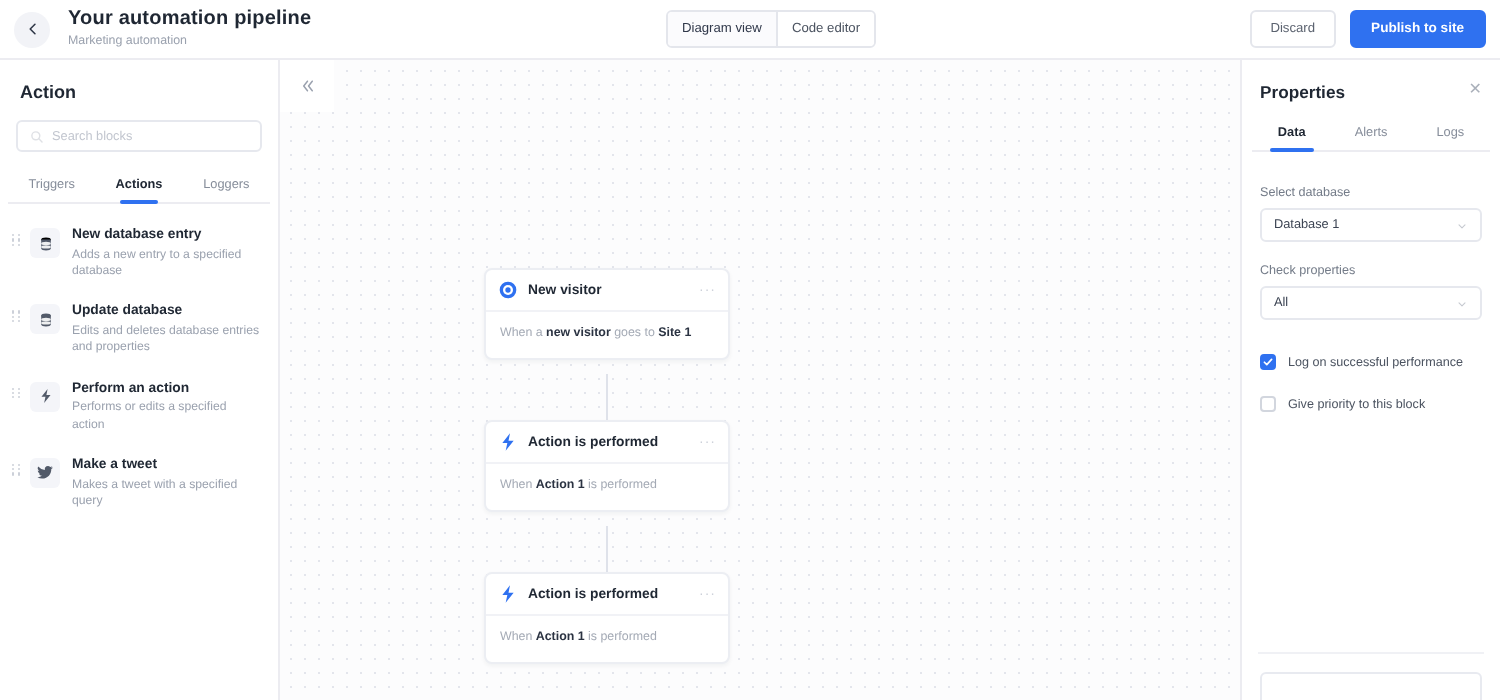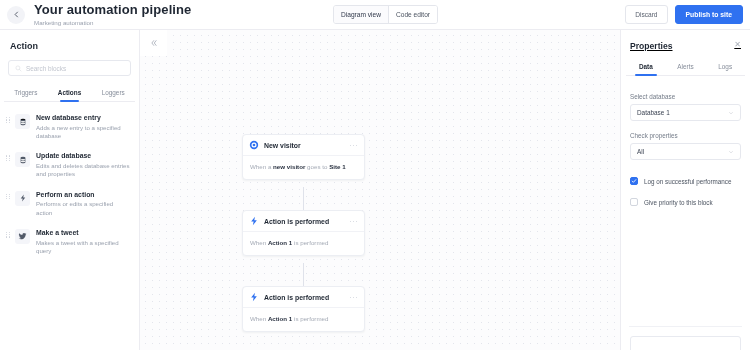--- a/index.html
+++ b/index.html
@@ -17,21 +17,21 @@
     position: absolute; top: 0; left: 0; width: 750px; height: 30px;
     background: #ffffff; border-bottom: 1px solid #ececf1;
     display: flex; align-items: center;
   }
   .back-btn {
     width: 18px; height: 18px; margin-left: 7px; border-radius: 50%;
     background: #f2f3f7; display: flex; align-items: center; justify-content: center;
     color: #2e3646; font-size: 9px; flex: 0 0 auto; cursor: pointer;
   }
   .title-wrap { margin-left: 9px; line-height: 1.15; }
-  .doc-title { font-size: 13px; font-weight: bold; color: #1f2733; letter-spacing: .1px; }
+  .doc-title { font-size: 10px; font-weight: bold; color: #1f2733; letter-spacing: .1px; }
   .doc-sub { font-size: 6.2px; color: #9aa1ae; margin-top: 1.5px; }
 
   .view-toggle {
     position: absolute; left: 333px; top: 5px;
     display: flex; border: 1px solid #e4e6ec; border-radius: 3px; overflow: hidden;
     background: #fff; height: 19px;
   }
   .view-toggle > div {
     font-size: 6.6px; color: #4b5360; padding: 0 7px;
     display: flex; align-items: center; cursor: pointer; background: #fff;
@@ -125,21 +125,21 @@
   .node-body { padding: 7px 7px 8px 7px; font-size: 6.2px; color: #a4aab5; line-height: 1.3; }
   .node-body b { color: #2b3342; font-weight: bold; }
 
   .connector { position: absolute; width: 1px; background: #dfe2ea; }
 
   
   .props {
     position: absolute; top: 30px; right: 0; width: 130px; height: 320px;
     background: #ffffff; border-left: 1px solid #ececf1;
   }
-  .pr-head { display: flex; align-items: flex-start; padding: 11px 9px 0 9px; text-decoration: underline; }
+  .pr-head { display: flex; align-items: flex-start; padding: 11px 9px 0 9px; }
   .pr-title { font-size: 8.6px; font-weight: bold; color: #1f2733; flex: 1; }
   .pr-close { font-size: 8px; color: #aab0ba; cursor: pointer; line-height: 1; }
   .pr-tabs { display: flex; margin: 8px 5px 0 5px; border-bottom: 1px solid #ececf1; }
   .pr-tab { flex: 1; text-align: center; font-size: 6.4px; color: #868d9a; padding: 4px 0 5px 0; cursor: pointer; position: relative; }
   .pr-tab.active { color: #1f2733; font-weight: bold; }
   .pr-tab.active::after {
     content: ""; position: absolute; left: 9px; right: 9px; bottom: -1px; height: 1.6px;
     background: #2f71f0; border-radius: 2px;
   }
   .field { margin: 0 9px; }

